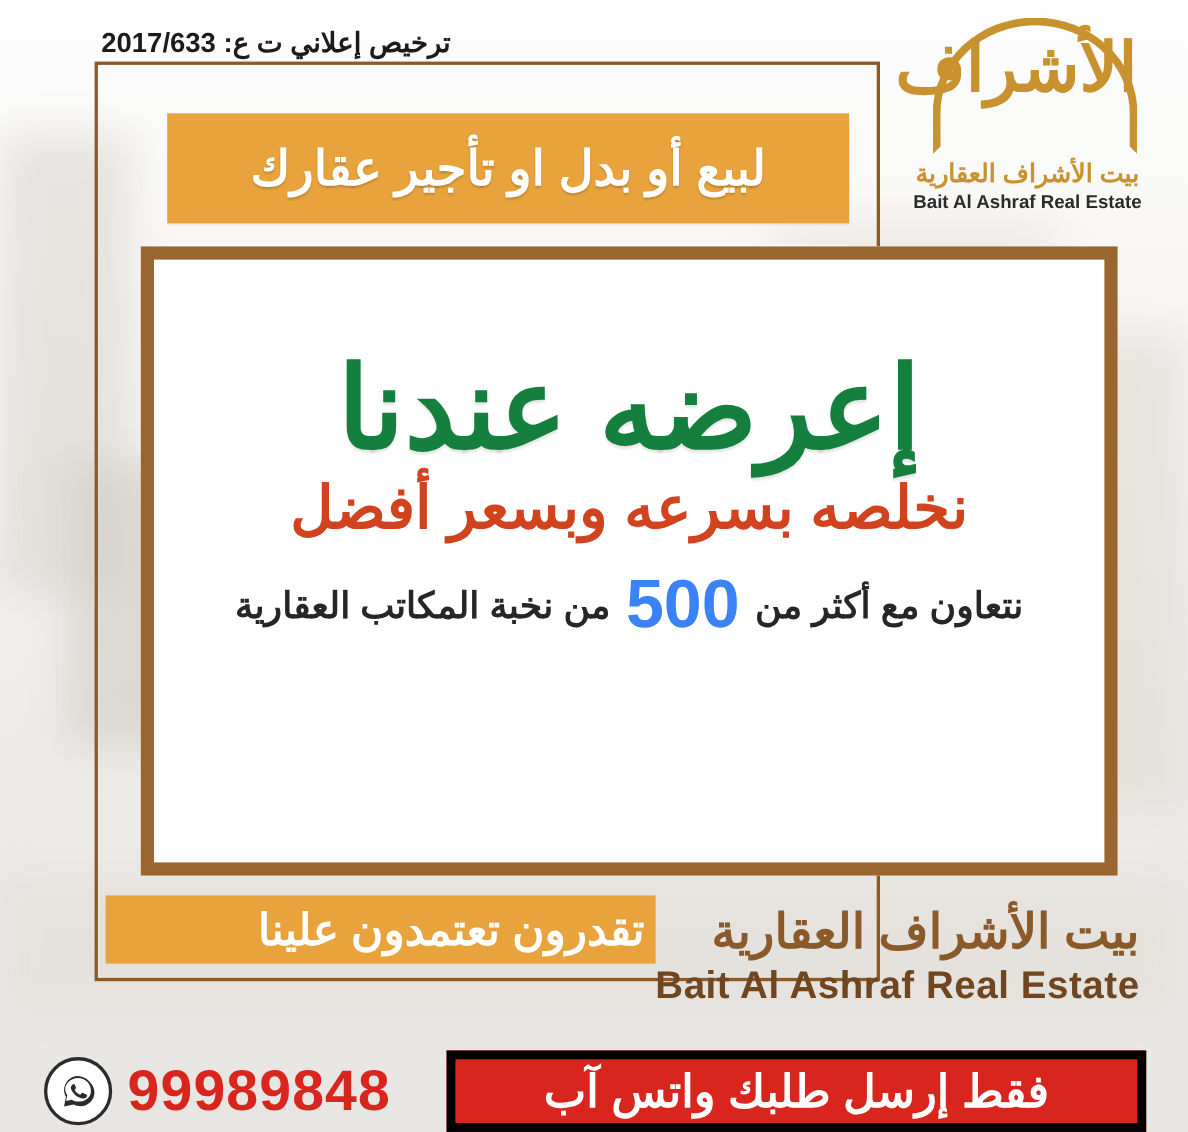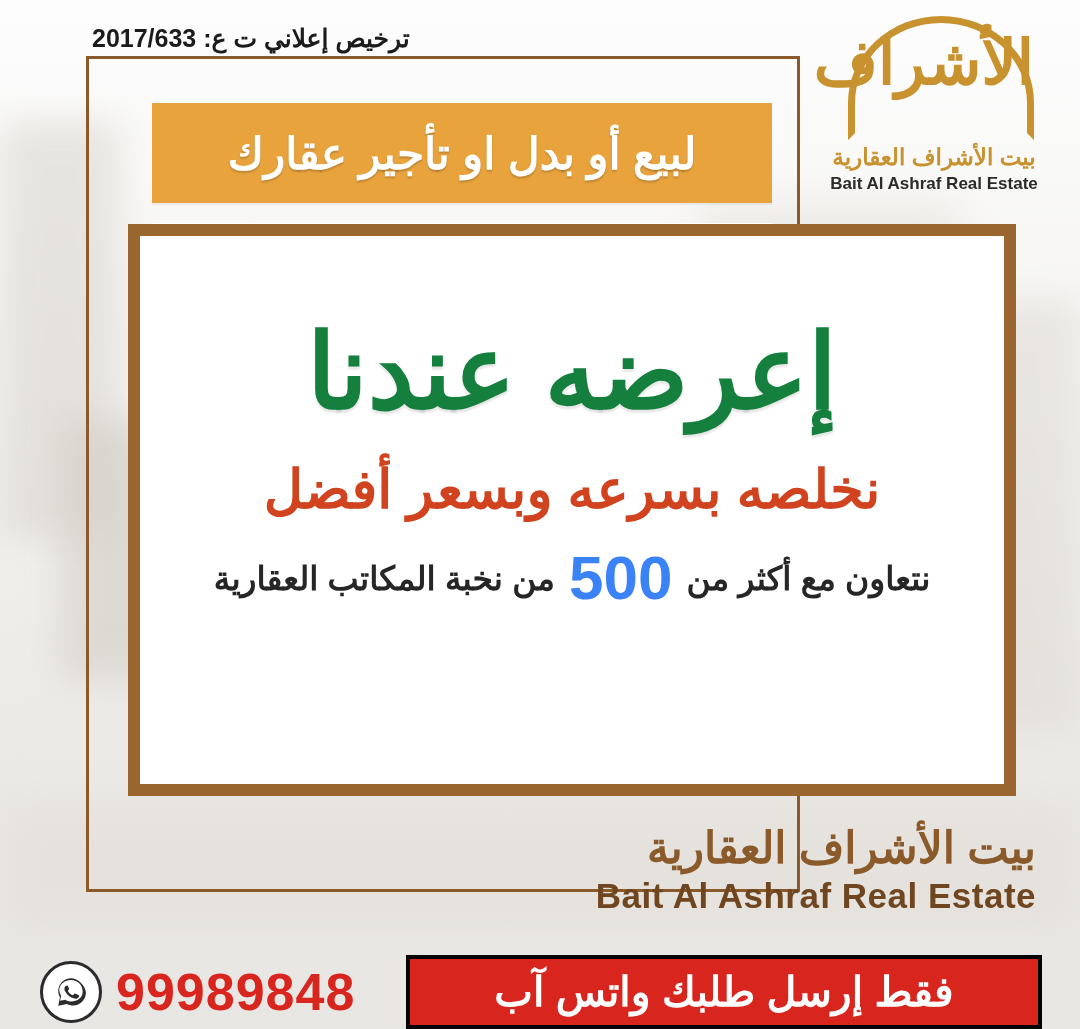--- a/index.html
+++ b/index.html
@@ -107,21 +107,20 @@
     font-weight: bold;
     line-height: 1.12;
     margin-top: 52px;
     text-shadow: 0 3px 2px rgba(0,0,0,.10);
     white-space: nowrap;
   }
   .subhead {
     color: #d1421f;
     font-size: 54px;
     font-weight: bold;
-    margin-top: 28px;
     white-space: nowrap;
   }
   .line-3 {
     color: #262626;
     font-size: 33px;
     font-weight: bold;
     margin-top: 50px;
     letter-spacing: 1px;
     white-space: nowrap;
   }
@@ -251,21 +250,21 @@
   }
 
   
   .bottom-bar {
     position: absolute;
     left: 406px;
     top: 955px;
     width: 636px;
     height: 74px;
     background: #d8261f;
-    border: 4px solid #000000;
+    border: 8px solid #000000;
     box-sizing: border-box;
     display: flex;
     align-items: center;
     justify-content: center;
   }
   .bottom-bar-text {
     direction: rtl;
     color: #ffffff;
     font-size: 41px;
     font-weight: bold;
@@ -338,20 +337,23 @@
       <div class="headline">إعرضه عندنا</div>
       <div class="subhead">نخلصه بسرعه وبسعر أفضل</div>
       <div class="line-4">
         <span>نتعاون مع أكثر من</span>
         <span class="big-number">500</span>
         <span>من نخبة المكاتب العقارية</span>
       </div>
     </div>
   </div>
 
+  <div class="lower-strip">
+    <div class="lower-strip-text">تقدرون تعتمدون علينا</div>
+  </div>
 
   <div class="brand-bottom">
     <div class="brand-ar">بيت الأشراف العقارية</div>
     <div class="brand-en">Bait Al Ashraf Real Estate</div>
   </div>
 
   <div class="bottom-bar">
     <div class="bottom-bar-text">فقط إرسل طلبك واتس آب</div>
   </div>
 

